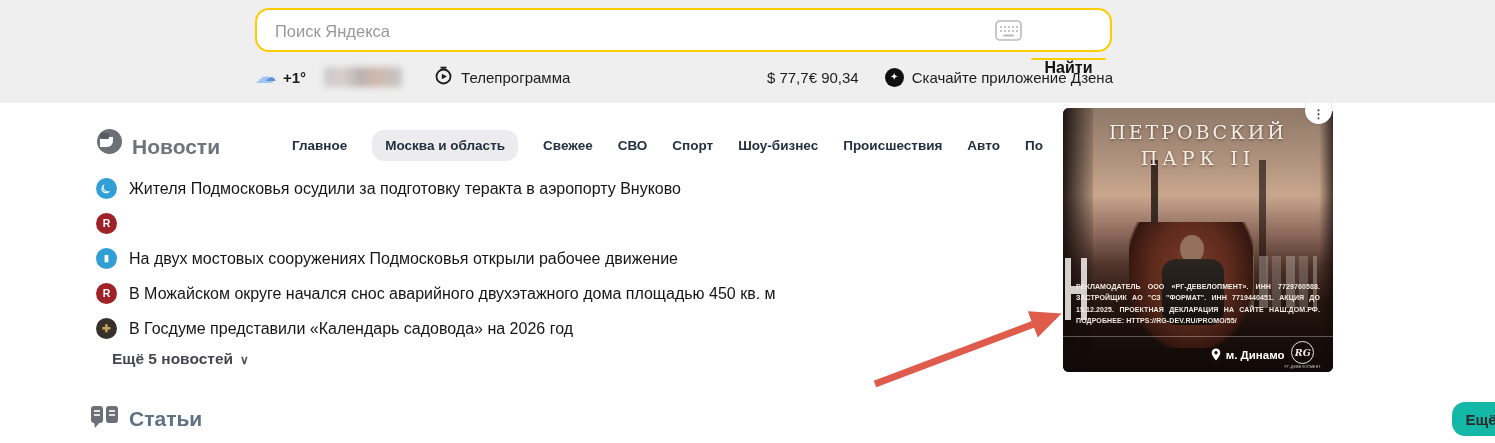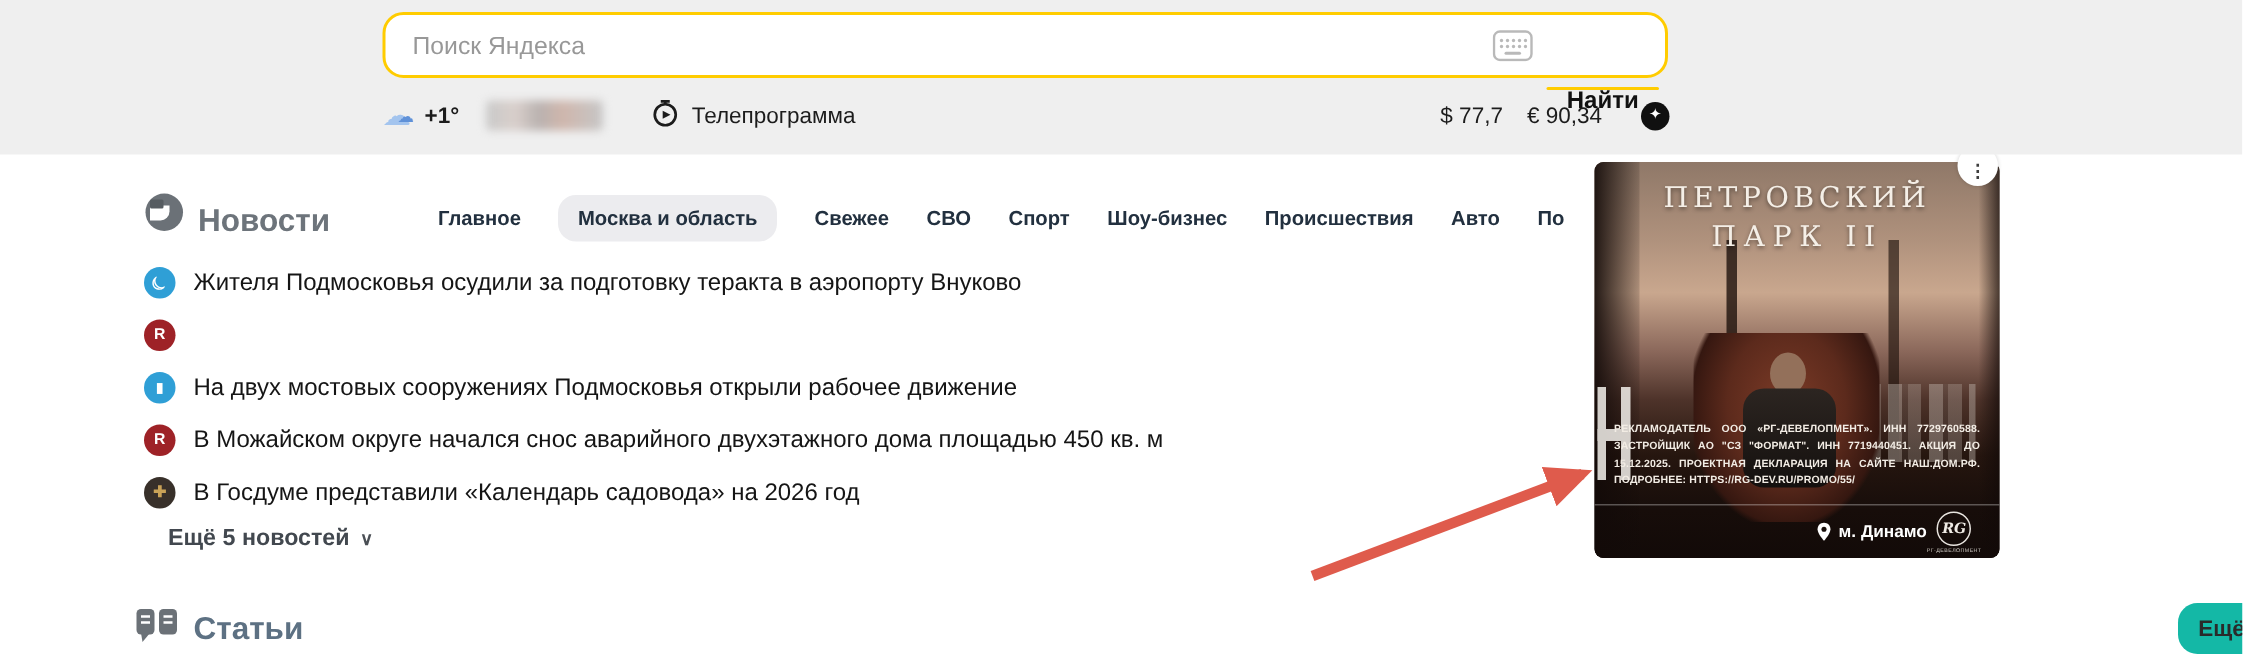--- a/index.html
+++ b/index.html
@@ -21,21 +21,21 @@
     font-size:15px;color:#1c1c1c;}
   .weather{display:flex;align-items:center;gap:6px;cursor:pointer;}
   .cloud-wrap{position:relative;width:22px;height:17px;}
   .cloud-big{position:absolute;left:0;top:-4px;font-size:19px;color:#a3c4ee;}
   .cloud-small{position:absolute;left:10px;top:2px;font-size:11px;color:#5f91d8;}
   .temp{font-weight:700;}
   .blur-block{margin-left:18px;width:78px;height:20px;border-radius:3px;
     background:linear-gradient(90deg,#c9c9c9,#d9cfcb 25%,#b9b2b0 45%,#cfb6ac 65%,#c6c6c6);
     filter:blur(3px);}
   .tv{display:flex;align-items:center;gap:8px;margin-left:32px;font-weight:500;cursor:pointer;}
-  .rates{margin-left:auto;display:flex;align-items:center;gap:16px;font-weight:500;}
+  .rates{margin-left:auto;display:flex;align-items:center;gap:0;font-weight:500;}
   .rate{cursor:pointer;}
   .dzen{display:flex;align-items:center;gap:8px;margin-left:26px;cursor:pointer;}
   .dzen-circle{width:19px;height:19px;border-radius:50%;background:#101010;display:flex;align-items:center;justify-content:center;}
   .dzen-star{color:#fff;font-size:10px;line-height:1;}
 
   
   .news-header{position:absolute;left:96px;top:128px;display:flex;align-items:flex-end;z-index:1;}
   .news-title{margin-left:9px;font-size:21px;font-weight:700;cursor:pointer;}
   .tabs{position:absolute;left:292px;top:130px;height:30px;display:flex;align-items:center;gap:25px;
     font-size:13.5px;font-weight:600;color:#22303f;z-index:1;}
@@ -151,20 +151,21 @@
         <span>Телепрограмма</span>
       </div>
       <div class="rates">
         <span class="rate">$ 77,7</span>
         <span class="rate">€ 90,34</span>
       </div>
       <div class="dzen">
         <span class="dzen-circle">
           <span class="dzen-star">✦</span>
         </span>
+        <span>Скачайте приложение Дзена</span>
       </div>
     </div>
   </div>
 
   <div class="news-header">
     <span>
       <svg width="27" height="27" viewBox="0 0 27 27">
         <circle cx="13.5" cy="13.5" r="12.5" fill="#6b7177"></circle>
         <path d="M4 9 h13 v4 a6 6 0 0 1 -6 6 h-7 z" fill="#ffffff"></path>
         <rect x="4" y="5" width="9" height="6" rx="1" fill="#565c61"></rect>

